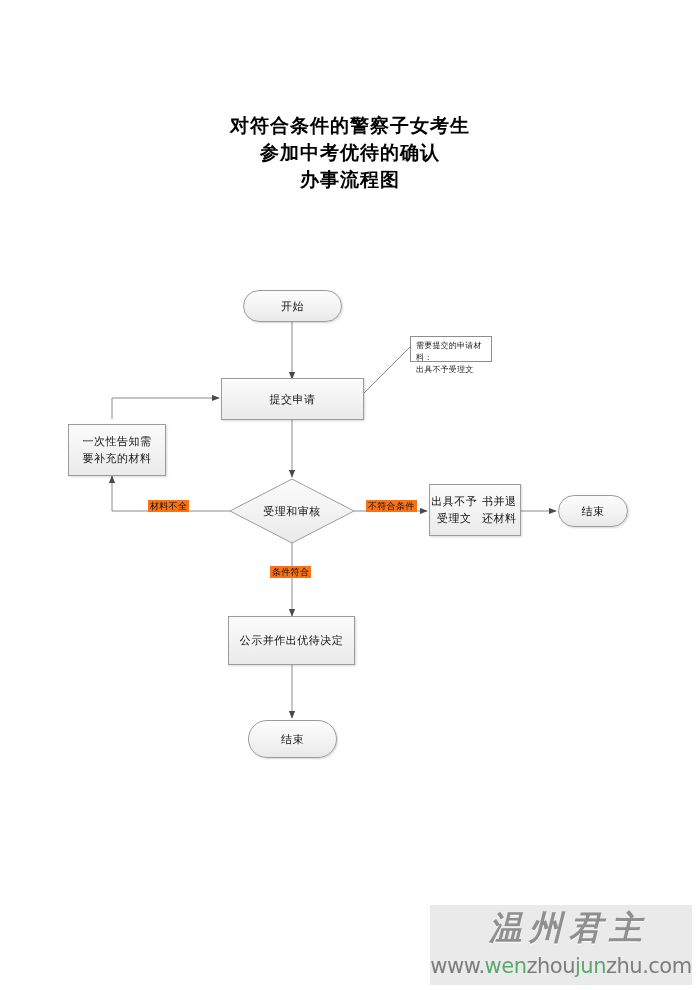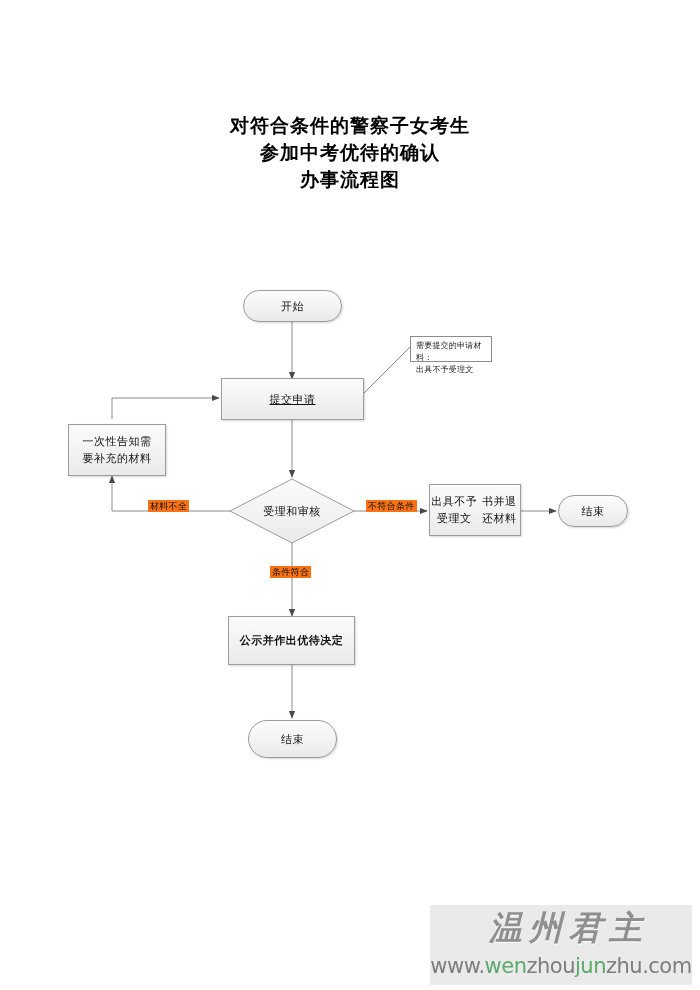--- a/index.html
+++ b/index.html
@@ -190,21 +190,21 @@
 
     <path d="M292,543 L292,616" stroke="#8a8a8a" stroke-width="1" fill="none" marker-end="url(#arrow)"></path>
 
     <path d="M292,665 L292,718" stroke="#8a8a8a" stroke-width="1" fill="none" marker-end="url(#arrow)"></path>
   </svg>
 
   <div class="node pill" style="left:243px; top:290px; width:99px; height:32px;">
     <span>开始</span>
   </div>
 
-  <div class="node rect" style="left:221px; top:378px; width:143px; height:42px;text-decoration:underline;">
+  <div class="node rect" style="left:221px; top:378px; width:143px; height:42px;">
     <span>提交申请</span>
   </div>
 
   <div class="note" style="left:410px; top:336px; width:82px; height:26px;">
     <div>需要提交的申请材料：</div>
     <div>出具不予受理文</div>
   </div>
 
   <div class="node rect" style="left:68px; top:424px; width:98px; height:52px; flex-direction:column;">
     <span>一次性告知需</span>
@@ -217,21 +217,21 @@
 
   <div class="node rect" style="left:429px; top:484px; width:92px; height:52px; flex-direction:row;">
     <span>出具不予受理文</span>
     <span>书并退还材料</span>
   </div>
 
   <div class="node pill" style="left:558px; top:495px; width:70px; height:32px;">
     <span>结束</span>
   </div>
 
-  <div class="node rect" style="left:228px; top:616px; width:127px; height:49px;font-weight:bold;">
+  <div class="node rect" style="left:228px; top:616px; width:127px; height:49px;">
     <span>公示并作出优待决定</span>
   </div>
 
   <div class="node pill" style="left:248px; top:720px; width:89px; height:38px;">
     <span>结束</span>
   </div>
 
   <div class="edge-label" style="left:148px; top:500px;">材料不全</div>
 
   <div class="edge-label" style="left:366px; top:500px;">不符合条件</div>

